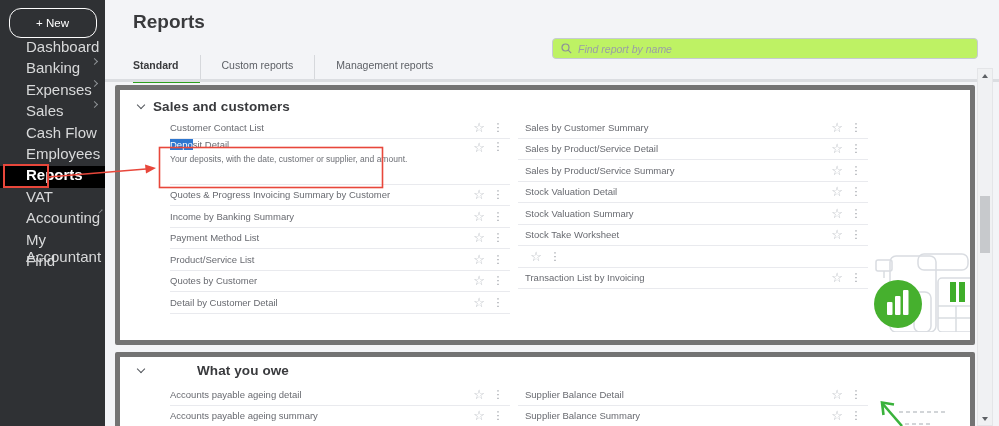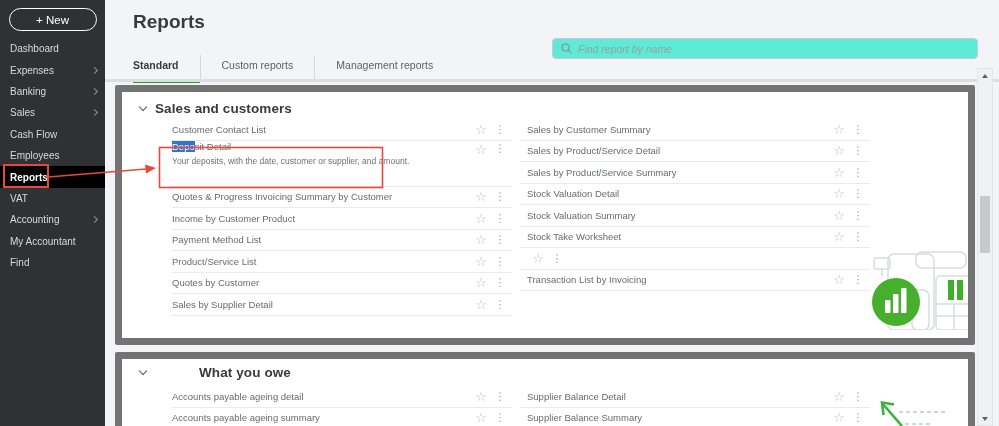--- a/index.html
+++ b/index.html
@@ -6,49 +6,49 @@
     --accent:#2ca01c; --ann-red:#e8473b; --ann-green:#3ab23c; --sel-blue:#2e77d0;
     --sidebar-bg:#2f3134; --page-bg:#f3f4f7; --txt-dark:#393a3d; --txt-item:#686a70;
     --divider:#e9eaee; --icon-gray:#b9bdc3;
   }
   *{box-sizing:border-box;margin:0;padding:0;}
   html,body{width:999px;height:426px;overflow:hidden;}
   body{font-family:"Liberation Sans",sans-serif;background:var(--page-bg);position:relative;}
 
   
   .sidebar{position:absolute;left:0;top:0;width:105px;height:426px;background:var(--sidebar-bg);z-index:2;}
-  .new-btn{display:block;margin:8px auto 0;width:88px;height:23px;border:1px solid #fdfdfd;border-radius:12px;
+  .new-btn{display:block;margin:8px auto 0;width:88px;height:30px;border:1px solid #fdfdfd;border-radius:12px;
     background:transparent;color:#fff;font-family:"Liberation Sans",sans-serif;font-size:11.5px;cursor:pointer;}
   .nav{position:absolute;top:38px;left:0;right:0;}
-  .nav-item{height:21.4px;display:flex;align-items:center;padding:0 8px 0 10px;color:#d8d9da;font-size:10px;cursor:pointer;}
+  .nav-item{height:21.4px;display:flex;padding:0 8px 0 26px;color:#d8d9da;font-size:15px;cursor:pointer;}
   .nav-item .nav-label{flex:1;}
   .nav-item.selected{background:#000;color:#fff;font-weight:bold;}
   .nav-chevron{width:5px;height:5px;border-top:1px solid #8f9296;border-right:1px solid #8f9296;transform:rotate(45deg);display:none;}
   .nav-item.has-children .nav-chevron{display:inline-block;}
 
   
   .main{position:absolute;left:105px;top:0;right:0;bottom:0;background:var(--page-bg);}
   .page-title{position:absolute;left:28px;top:11px;font-size:19px;font-weight:600;color:var(--txt-dark);}
-  .search-wrap{position:absolute;left:447px;top:38px;width:426px;height:21px;background:#5eead4;border:1px solid #c6cbd3;
+  .search-wrap{position:absolute;left:447px;top:38px;width:426px;height:21px;background:#bef264;border:1px solid #c6cbd3;
     border-radius:4px;display:flex;align-items:center;padding:0 8px;}
   .search-wrap svg{flex:0 0 auto;margin-right:6px;}
   .search-input{border:none;outline:none;flex:1;font-family:"Liberation Sans",sans-serif;font-size:10.5px;font-style:italic;color:#6a6d73;background:transparent;height:100%;}
   .search-input::placeholder{color:#9a9ea6;font-style:italic;}
 
   .tabs{position:absolute;left:28px;top:55px;height:24px;display:flex;align-items:center;}
   .tab{position:relative;padding:4px 21px 8px;font-size:10.5px;color:#5d6066;cursor:pointer;line-height:12px;}
   .tab:first-child{padding-left:0;}
   .tab + .tab{border-left:1px solid #d6d8dc;}
   .tab.active{color:var(--txt-dark);font-weight:bold;}
   .tab.active::after{content:"";position:absolute;left:0;right:0;bottom:-3.5px;height:3.5px;background:var(--accent);}
   .tabline{position:absolute;left:0;right:0;top:79px;height:3px;background:#dbdde1;}
 
   
   .content{position:absolute;left:10px;top:83px;width:860px;}
-  .card{background:#fff;border:7px solid #737373;border-radius:2px;position:relative;}
+  .card{background:#fff;border:5px solid #737373;border-radius:2px;position:relative;}
   .card1{margin-top:2px;height:260px;}
   .card2{margin-top:7px;height:95px;}
   .section-head{display:flex;align-items:center;padding-left:18px;height:19px;}
   .card1 .section-head{padding-top:13px;}
   .card2 .section-head{padding-top:7px;gap:44px;}
   .sec-chevron{width:6px;height:6px;border-left:1.5px solid #53565c;border-bottom:1.5px solid #53565c;transform:rotate(-45deg);margin-right:9px;margin-top:-3px;}
   .section-title{font-size:13.5px;font-weight:600;color:var(--txt-dark);letter-spacing:.1px;}
   .columns{display:flex;padding-left:50px;margin-top:8px;}
   .col{display:flex;flex-direction:column;}
   .col-left{width:340px;margin-right:8px;}
@@ -83,25 +83,25 @@
 <body>
 
 <aside class="sidebar">
   <button class="new-btn">+ New</button>
   <nav class="nav" id="sidebar-nav">
       <div class="nav-item">
     <span class="nav-label">Dashboard</span>
 
   </div>
       <div class="nav-item has-children">
+    <span class="nav-label">Banking</span>
+    <span class="nav-chevron"></span>
+  </div>
+      <div class="nav-item has-children">
     <span class="nav-label">Expenses</span>
-    <span class="nav-chevron"></span>
-  </div>
-      <div class="nav-item has-children">
-    <span class="nav-label">Banking</span>
     <span class="nav-chevron"></span>
   </div>
       <div class="nav-item has-children">
     <span class="nav-label">Sales</span>
     <span class="nav-chevron"></span>
   </div>
       <div class="nav-item">
     <span class="nav-label">Cash Flow</span>
 
   </div>
@@ -177,21 +177,21 @@
             <div class="row">
     <div class="row-text">
       <div class="row-label">Quotes &amp; Progress Invoicing Summary by Customer</div>
 
     </div>
     <span class="star">☆</span>
     <span class="kebab">⋮</span>
   </div>
             <div class="row">
     <div class="row-text">
-      <div class="row-label">Income by Customer Product</div>
+      <div class="row-label">Income by Banking Summary</div>
 
     </div>
     <span class="star">☆</span>
     <span class="kebab">⋮</span>
   </div>
             <div class="row">
     <div class="row-text">
       <div class="row-label">Payment Method List</div>
 
     </div>
@@ -209,21 +209,21 @@
             <div class="row">
     <div class="row-text">
       <div class="row-label">Quotes by Customer</div>
 
     </div>
     <span class="star">☆</span>
     <span class="kebab">⋮</span>
   </div>
             <div class="row">
     <div class="row-text">
-      <div class="row-label">Sales by Supplier Detail</div>
+      <div class="row-label">Detail by Customer Detail</div>
 
     </div>
     <span class="star">☆</span>
     <span class="kebab">⋮</span>
   </div>
           </div>
         <div class="col col-right" id="s0-right">
             <div class="row">
     <div class="row-text">
       <div class="row-label">Sales by Customer Summary</div>

